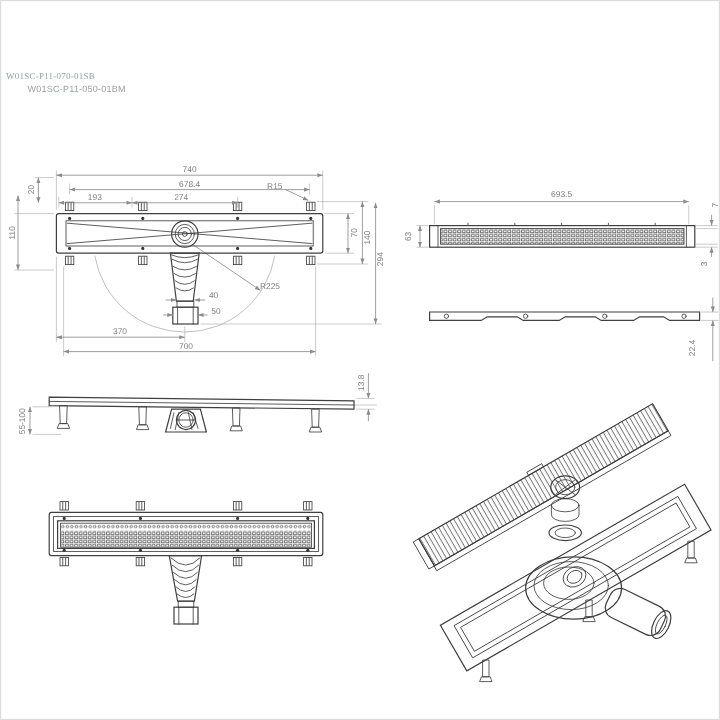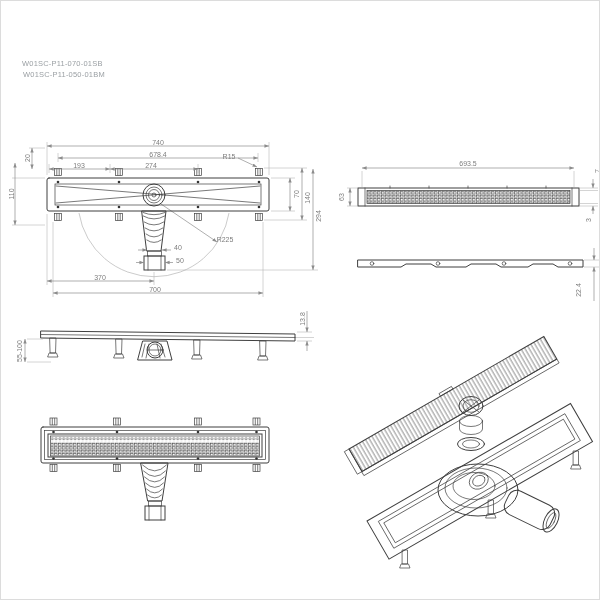--- a/index.html
+++ b/index.html
@@ -274,21 +274,21 @@
       <ellipse class="ln lt" cx="473" cy="485" rx="21" ry="13.5"></ellipse>
       <g transform="translate(506,498) rotate(26)">
         <rect class="ln" x="0" y="-13" width="50" height="26" rx="9" fill="#fff"></rect>
         <ellipse class="ln" cx="49" cy="0" rx="6.5" ry="12.5" fill="#fff"></ellipse>
         <ellipse class="ln lt" cx="49" cy="0" rx="3.5" ry="8.5"></ellipse>
       </g>
     </g>
   </g>
 </svg>
 
-<span class="pn" style="left:21px;top:59px;">W01SC-P11-070-01SB</span>
+<span class="pn" style="left:4px;top:59px;font-family:Liberation Serif, serif;">W01SC-P11-070-01SB</span>
 <span class="pn" style="left:22px;top:70px;">W01SC-P11-050-01BM</span>
 
 <span class="lbl" style="left:157px;top:141px;">740</span>
 <span class="lbl" style="left:157px;top:153px;">678.4</span>
 <span class="lbl" style="left:78px;top:164px;">193</span>
 <span class="lbl" style="left:150px;top:164px;">274</span>
 <span class="lbl" style="left:228px;top:155px;">R15</span>
 <span class="lbl dv" style="left:26px;top:157px;">20</span>
 <span class="lbl dv" style="left:10px;top:193px;">110</span>
 <span class="lbl dv" style="left:295px;top:193px;">70</span>

